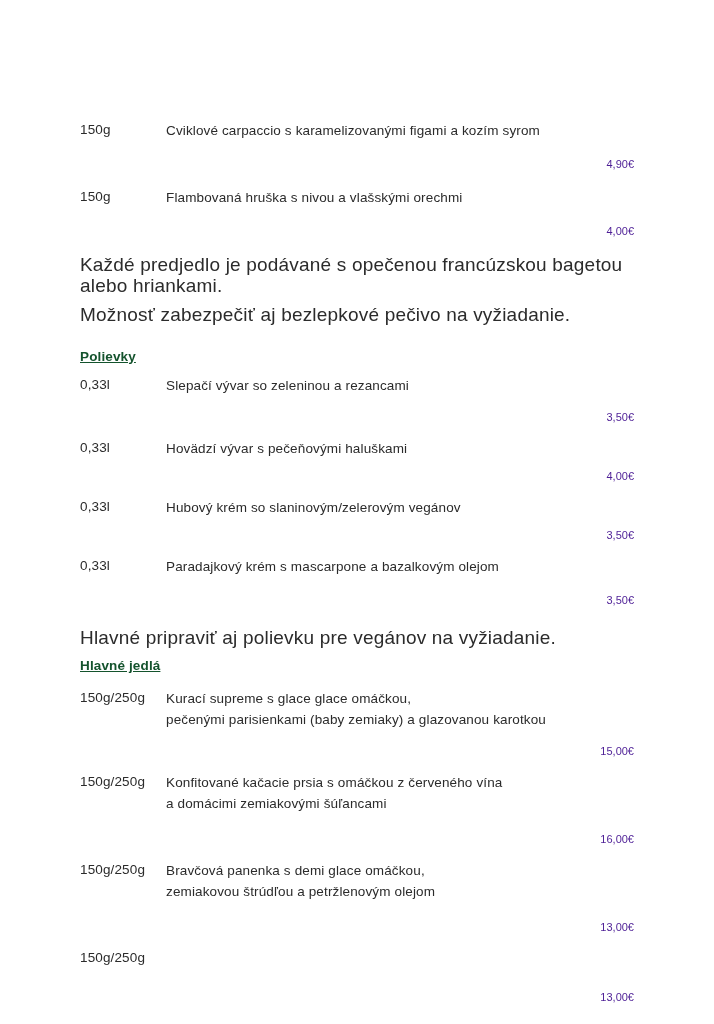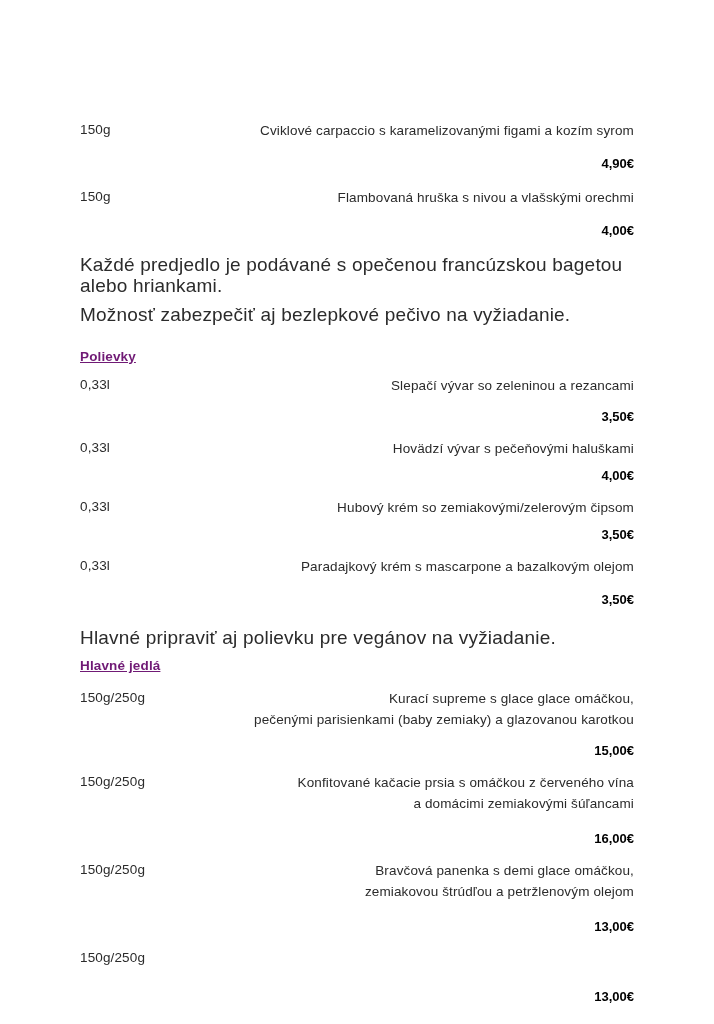--- a/index.html
+++ b/index.html
@@ -54,30 +54,29 @@
     color: #2b2b2b;
     letter-spacing: 0.01em;
   }
 
   .desc {
     flex: 1 1 auto;
     font-size: 13.5px;
     line-height: 21px;
     color: #2b2b2b;
     letter-spacing: 0.01em;
-    text-align: right;
   }
   .desc .l2 { display: block; }
 
   
   .price-row {
     display: block;
-    font-size: 13px;
-    font-weight: bold;
-    color: #000000;
+    font-size: 11px;
+    font-weight: normal;
+    color: #4c1d95;
     line-height: 18px;
   }
   .price-row.right {
     text-align: right;
     padding-right: 0px;
   }
   .price-row.indent {
     text-align: right;
     padding-left: 430px;
   }
@@ -87,21 +86,21 @@
     font-size: 19px;
     line-height: 21px;
     color: #2b2b2b;
     letter-spacing: 0.01em;
   }
 
   
   .section-heading {
     font-size: 13.5px;
     font-weight: bold;
-    color: #701a75;
+    color: #14532d;
     text-decoration: underline;
     letter-spacing: 0.01em;
     line-height: 20px;
   }
 
   
   .sp-8  { height: 8px; }
   .sp-12 { height: 12px; }
   .sp-14 { height: 14px; }
   .sp-16 { height: 16px; }
@@ -174,21 +173,21 @@
       <div class="sp-8"></div>
       <div class="price-row right">4,00€</div>
     </div>
 
     <div class="sp-12"></div>
 
     <div class="menu-item">
       <div class="item-line">
         <div class="qty">0,33l</div>
         <div class="desc">
-          <span>Hubový krém so zemiakovými/zelerovým čipsom</span>
+          <span>Hubový krém so slaninovým/zelerovým vegánov</span>
         </div>
       </div>
       <div class="sp-8"></div>
       <div class="price-row right">3,50€</div>
     </div>
 
     <div class="sp-12"></div>
 
     <div class="menu-item">
       <div class="item-line">

